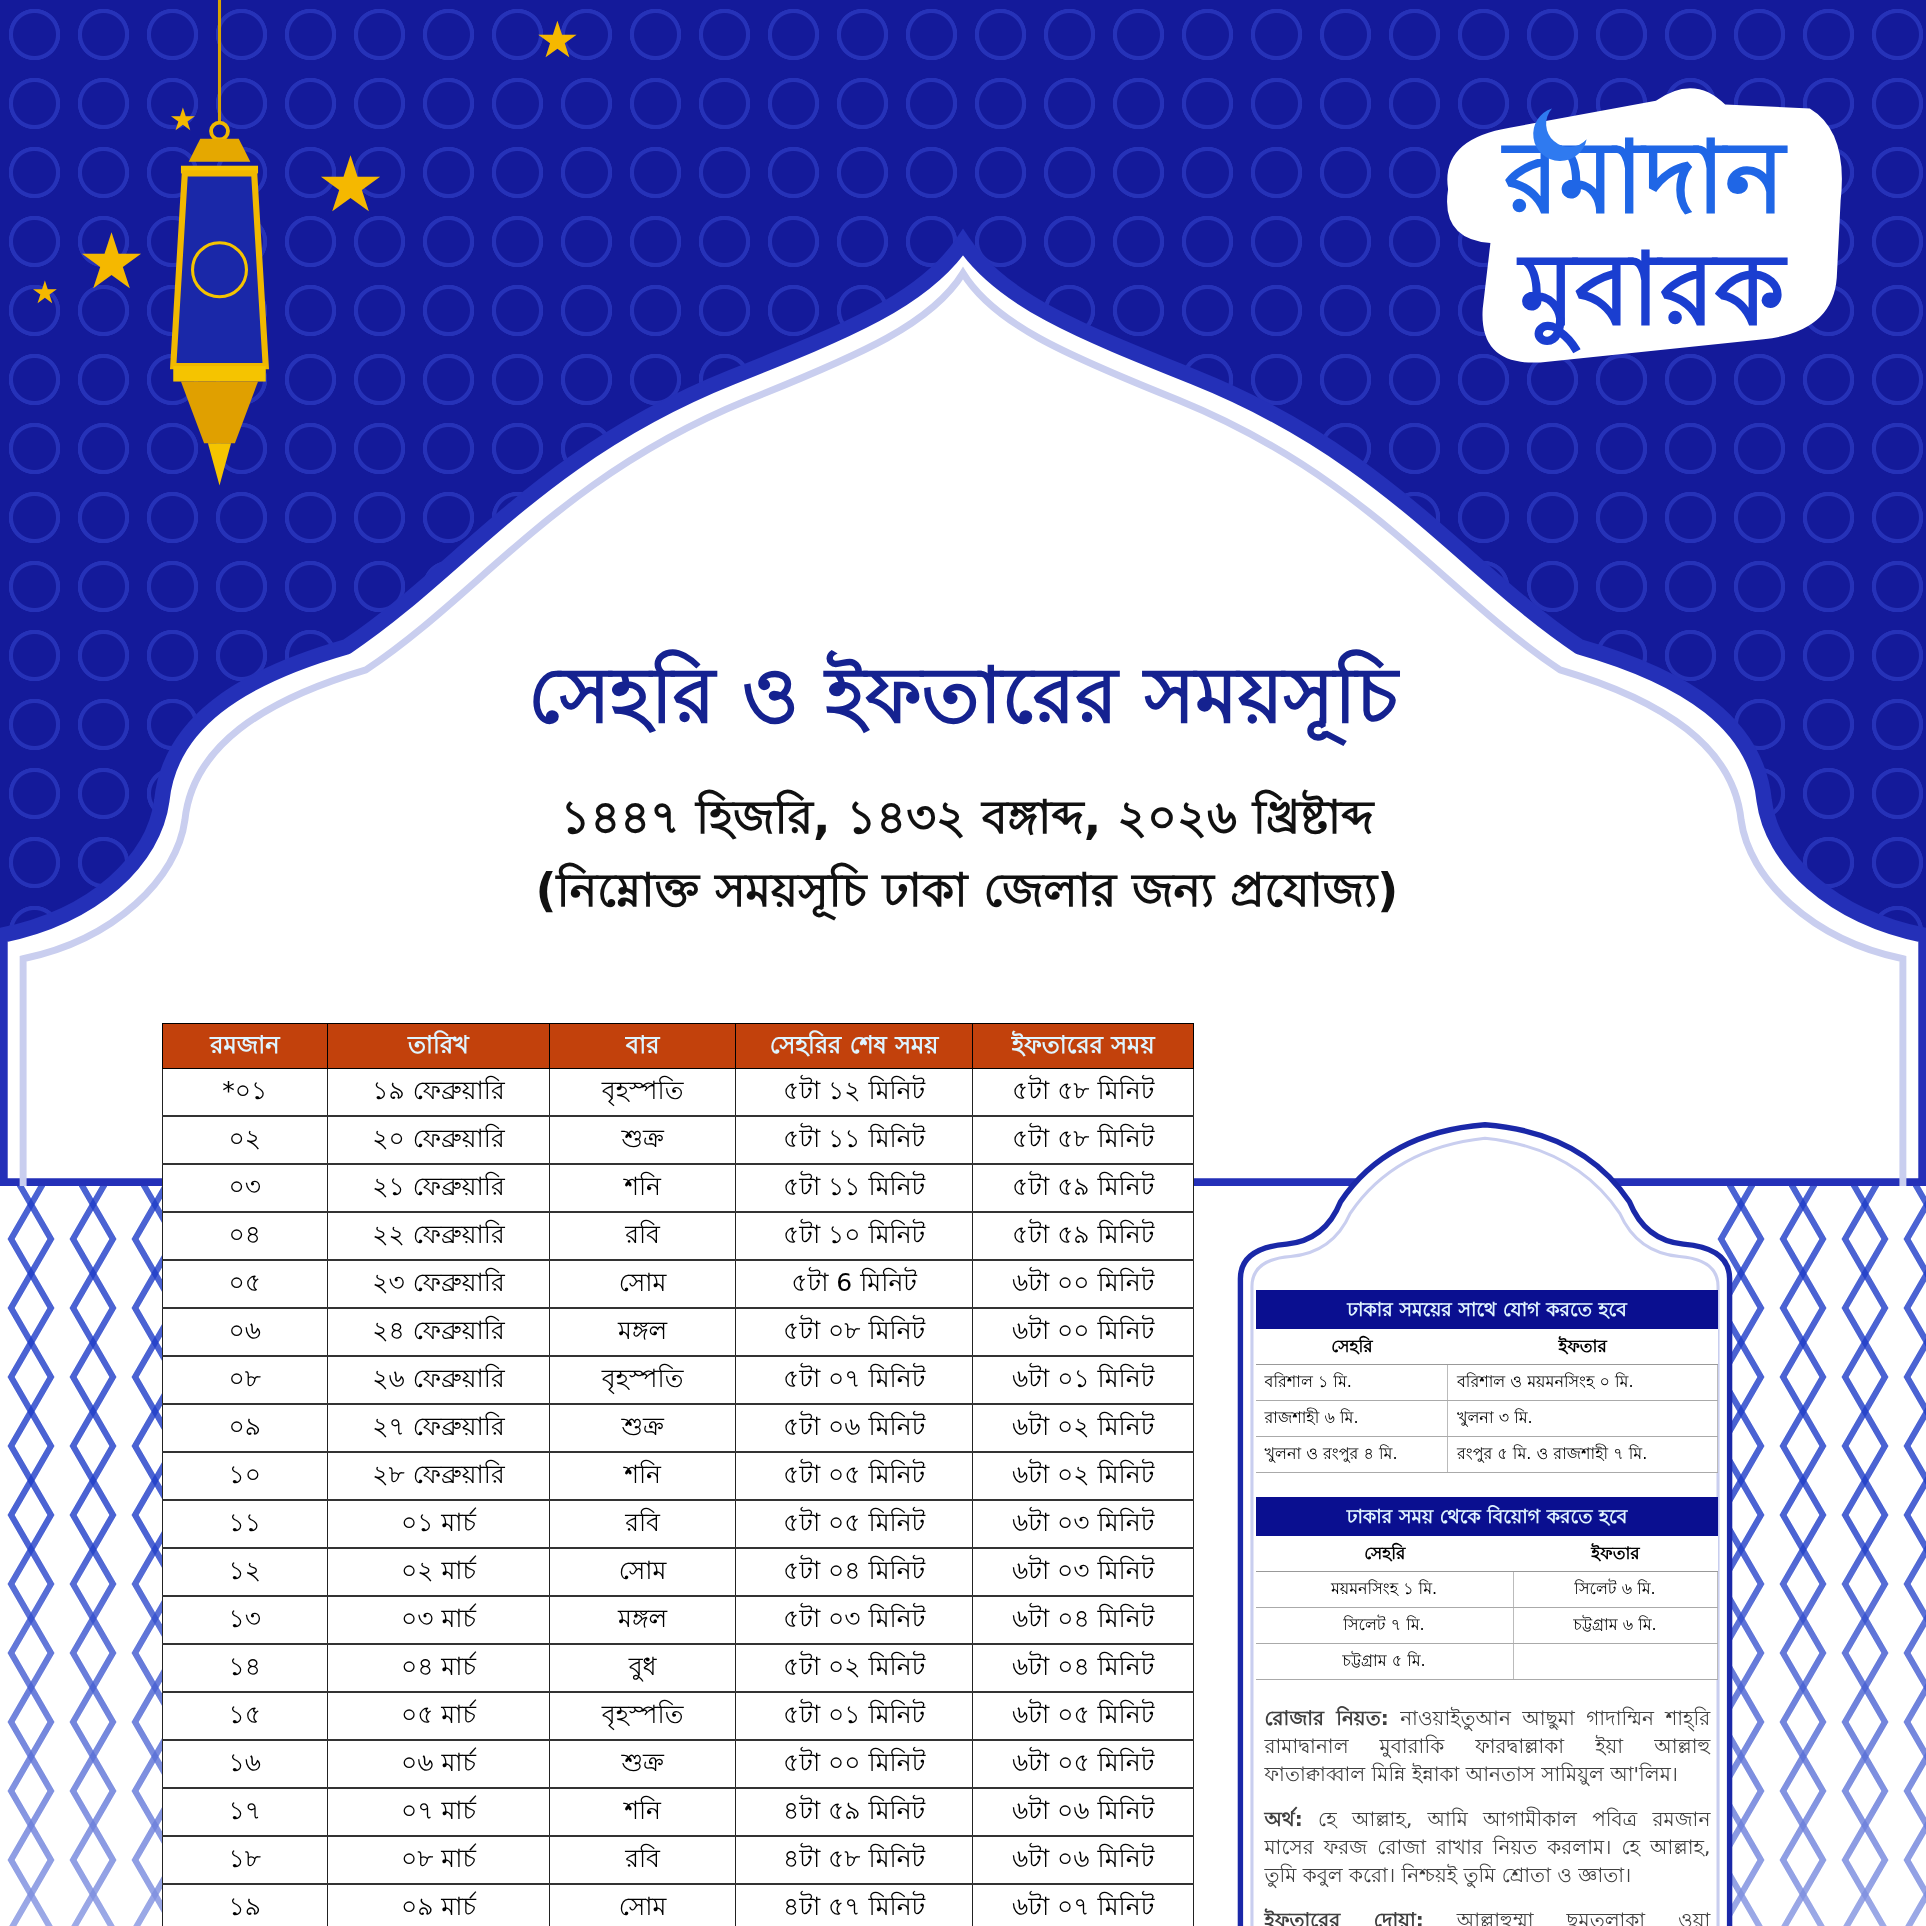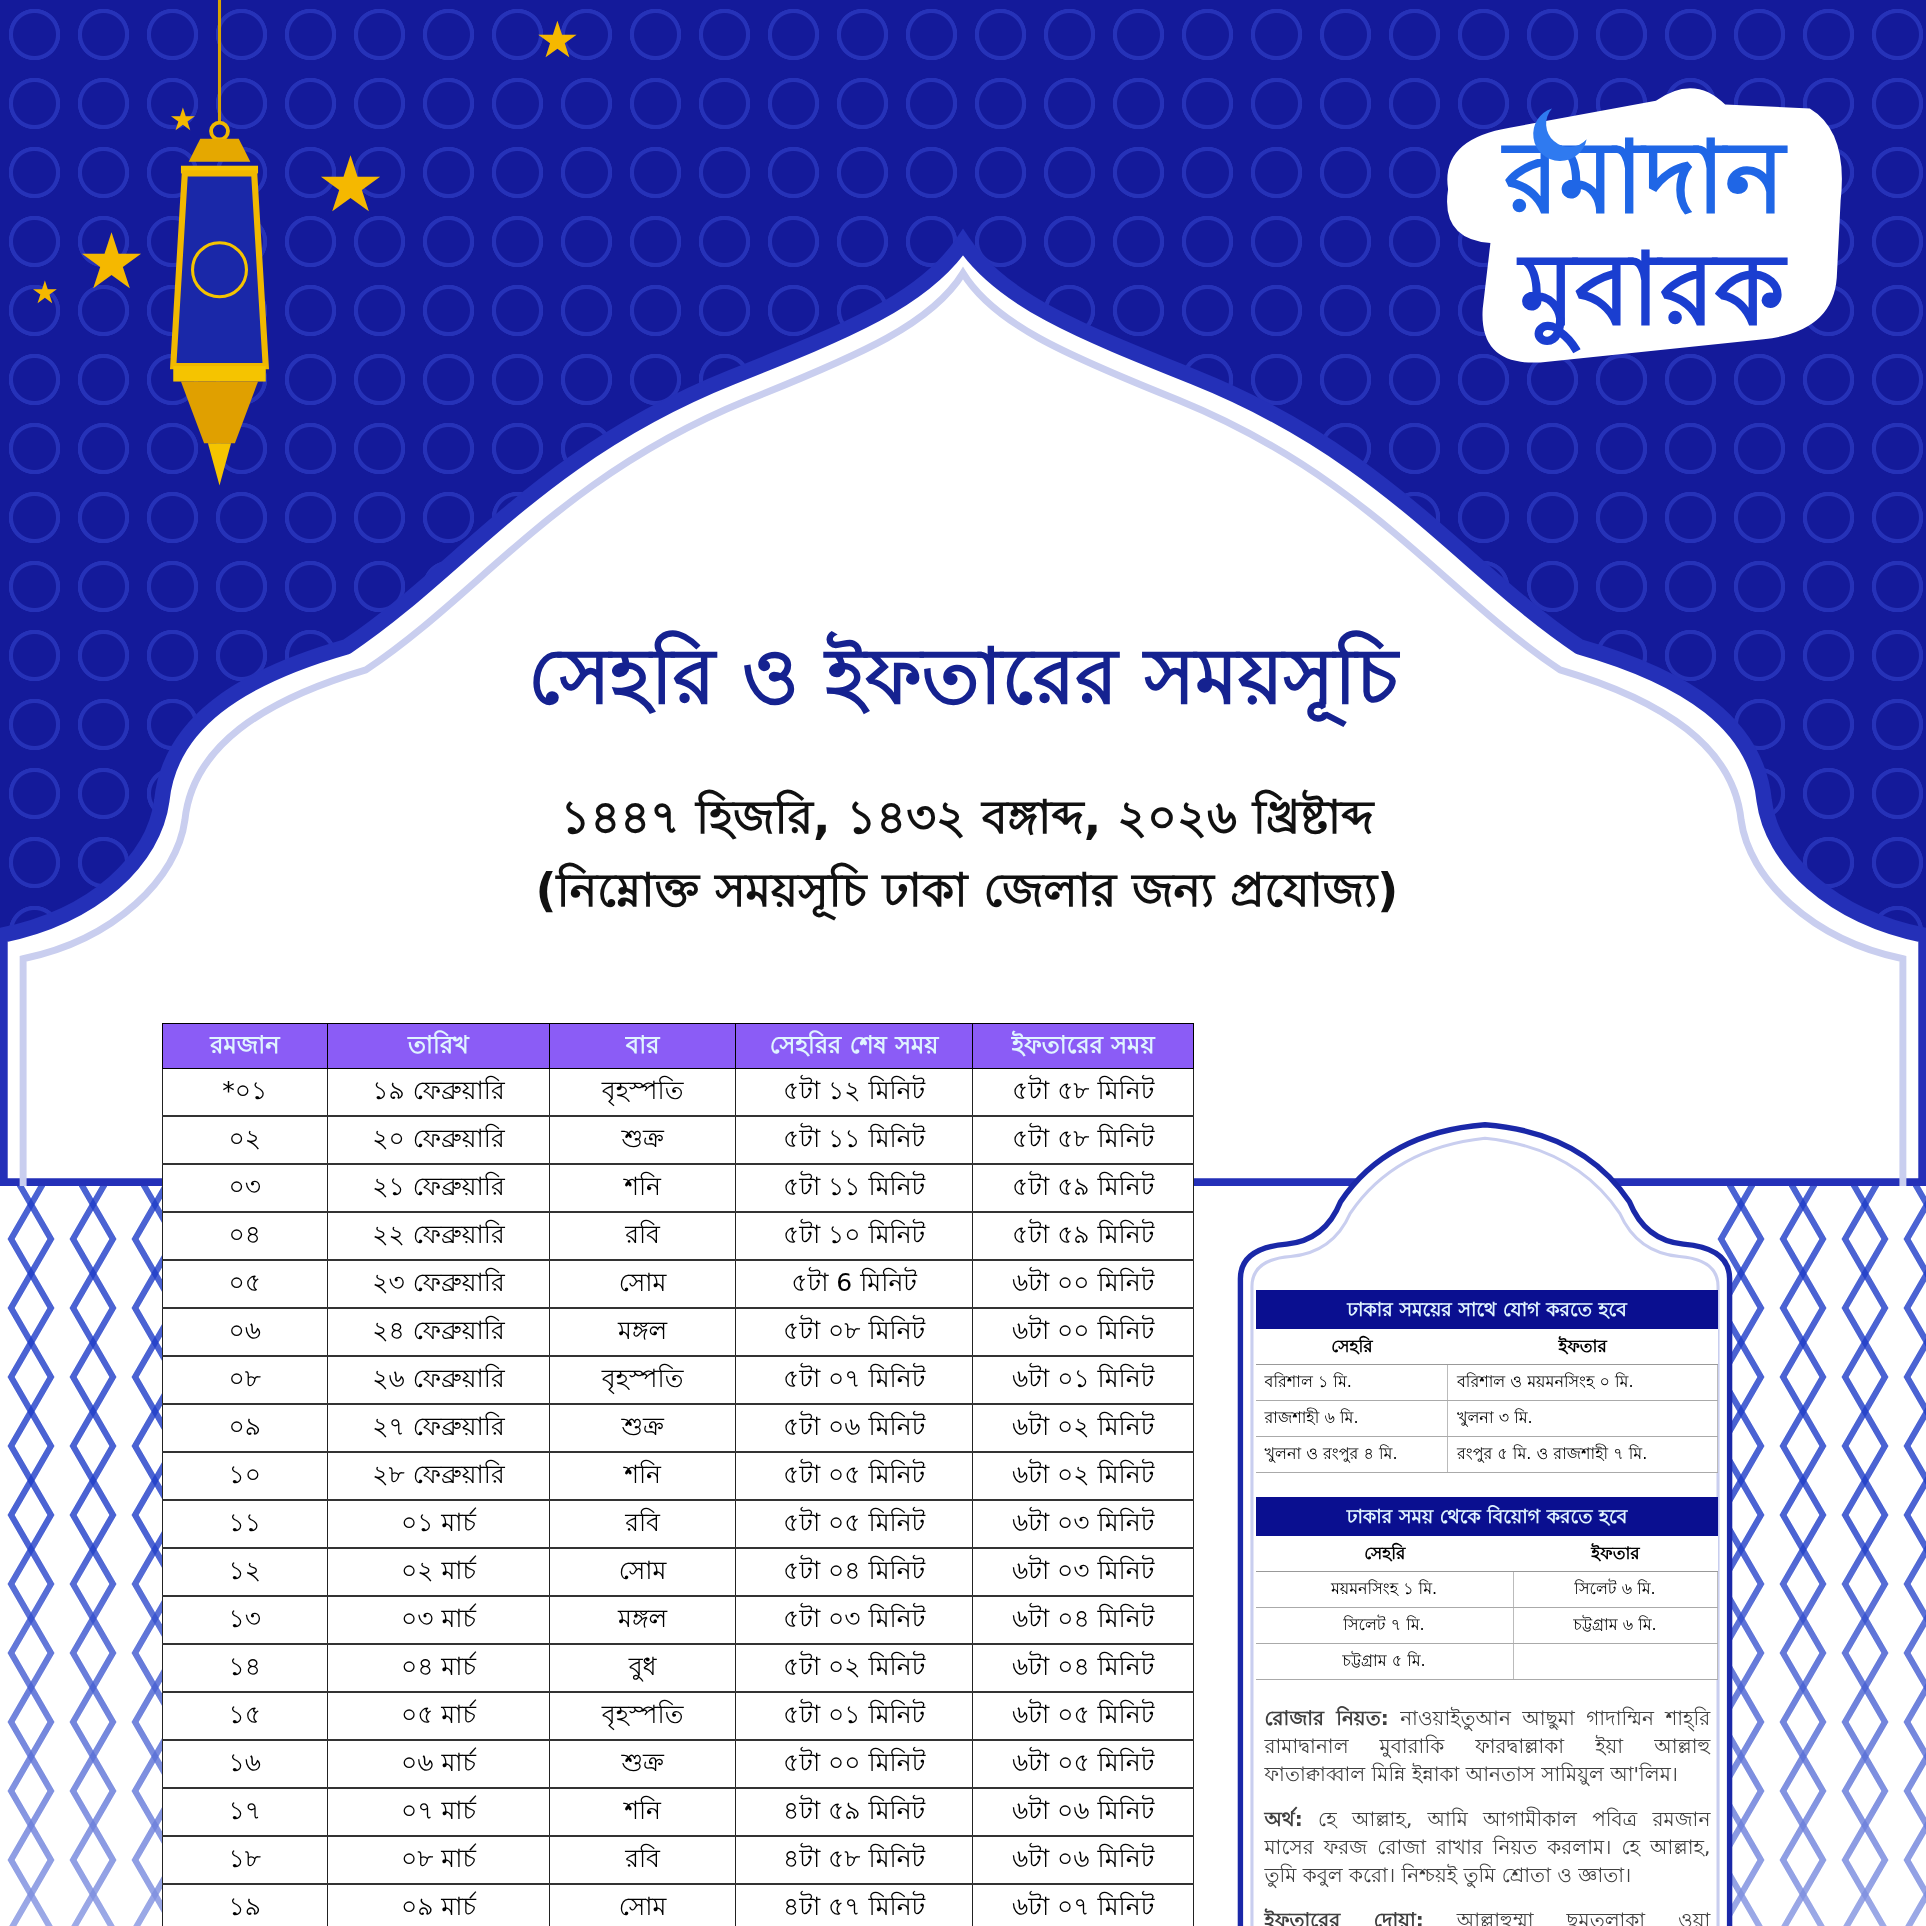--- a/index.html
+++ b/index.html
@@ -30,37 +30,37 @@
     position:absolute; left:0; top:146px; width:1926px; height:1040px;
   }
   .lantern { position:absolute; left:150px; top:0; width:139px; height:501px; }
   .star { position:absolute; color:#f5b800; line-height:1; }
 
   .rm-logo {
     position:absolute; left:1425px; top:62px; width:431px; height:316px;
   }
 
   .title {
-    position:absolute; left:0; width:1926px; top:617px; text-align:center;
+    position:absolute; left:0; width:1926px; top:636px; text-align:center;
     font-size:77px; font-weight:bold; color:#152290;
   }
   .subtitle {
     position:absolute; left:4px; width:1926px; text-align:center;
     font-size:46px; font-weight:bold; color:#111;
   }
   .sub1 { top:782px; }
   .sub2 { top:855px; }
 
   table.schedule {
     position:absolute; left:162px; top:1023px; width:1032px;
     border-collapse:collapse; background:#fff;
     font-size:25px; color:#000;
   }
   table.schedule th {
-    background:#8b5cf6; color:#dff4ff; font-weight:bold;
+    background:#c2410c; color:#dff4ff; font-weight:bold;
     height:42px; font-size:24px; border:1.2px solid #000;
   }
   table.schedule td {
     height:44px; text-align:center; border-left:1.2px solid #222; border-right:1.2px solid #222;
     border-bottom:2.3px solid #333;
   }
   .col-r { width:162px; } .col-d { width:220px; } .col-w { width:183px; }
   .col-s { width:235px; } .col-i { width:218px; }
 
   .panel {

